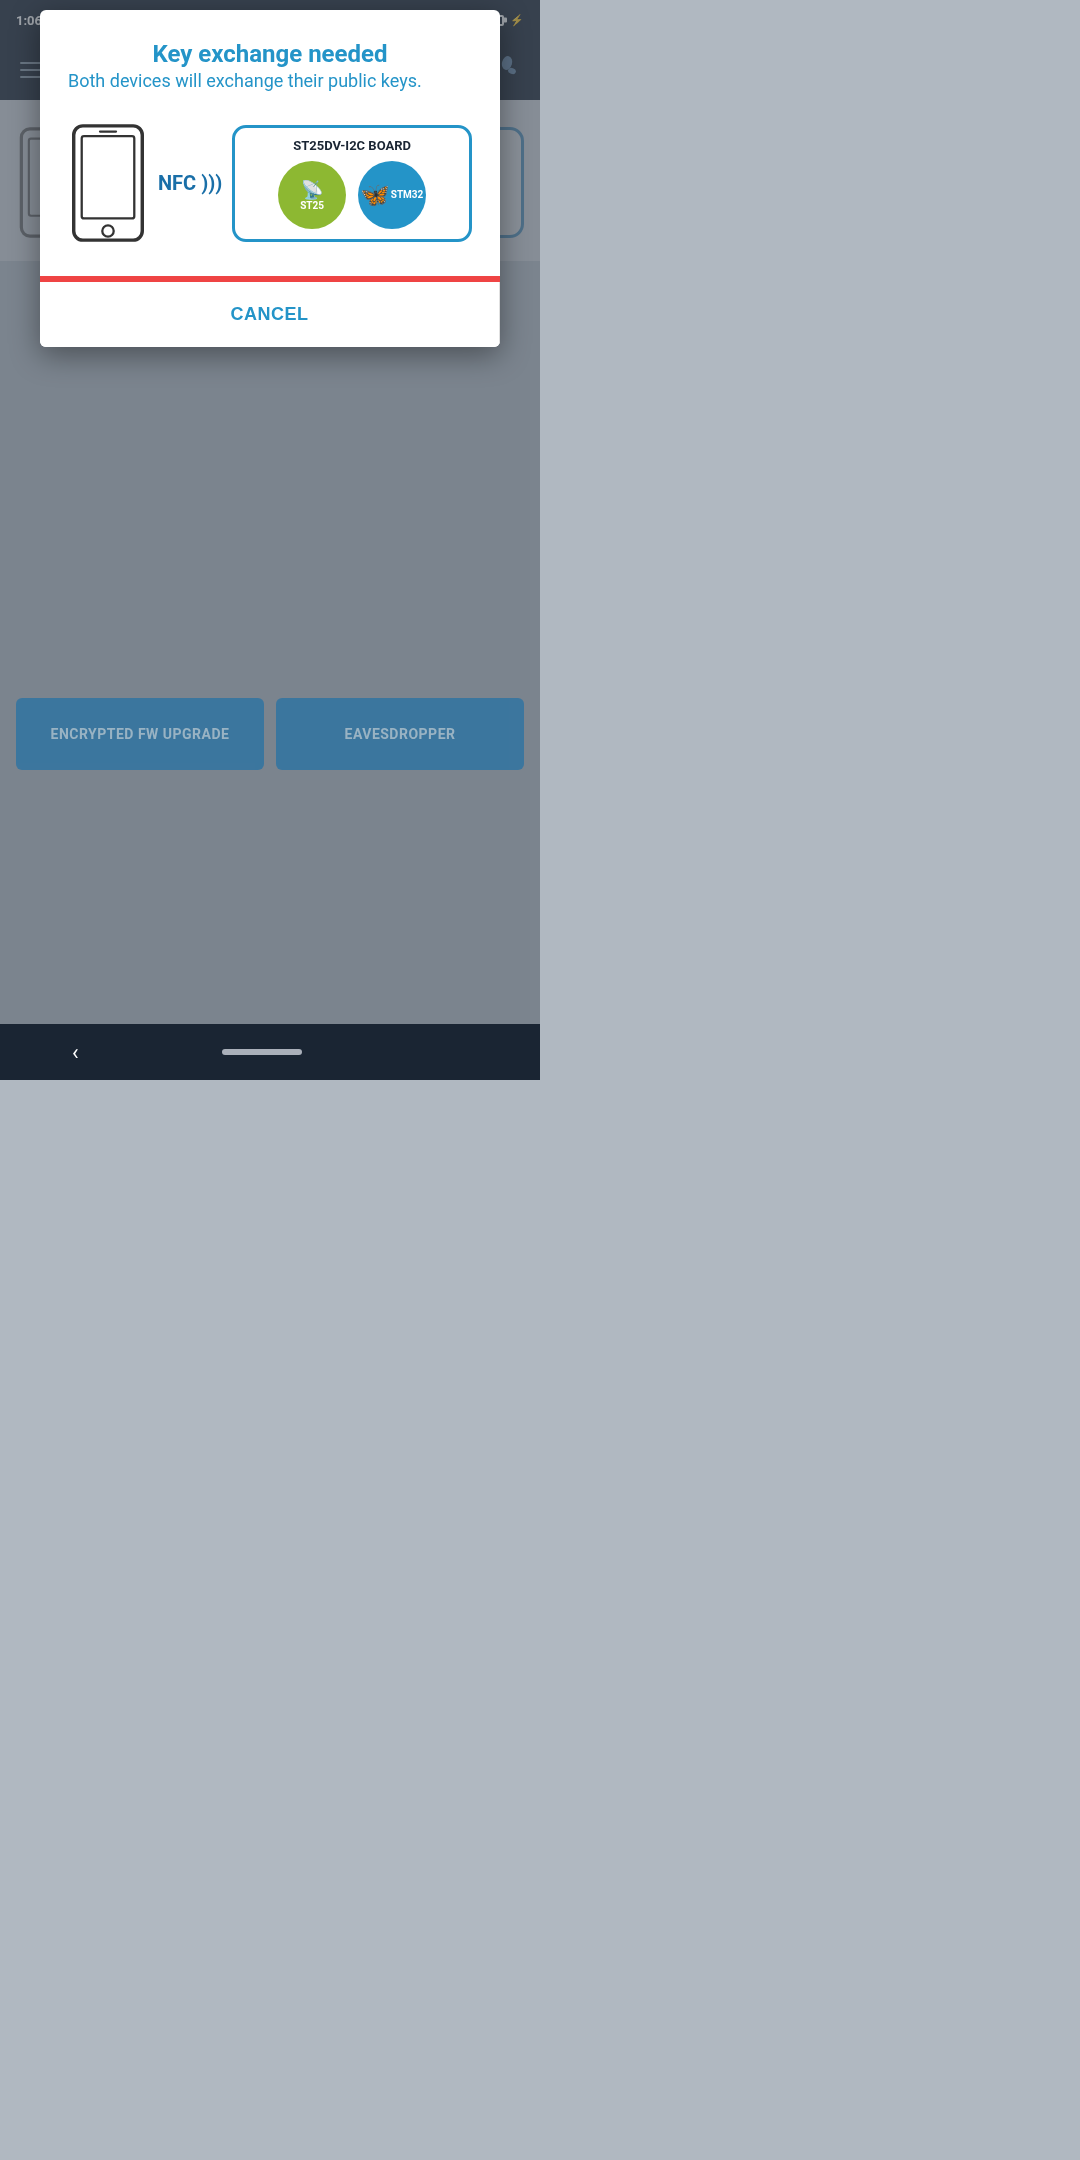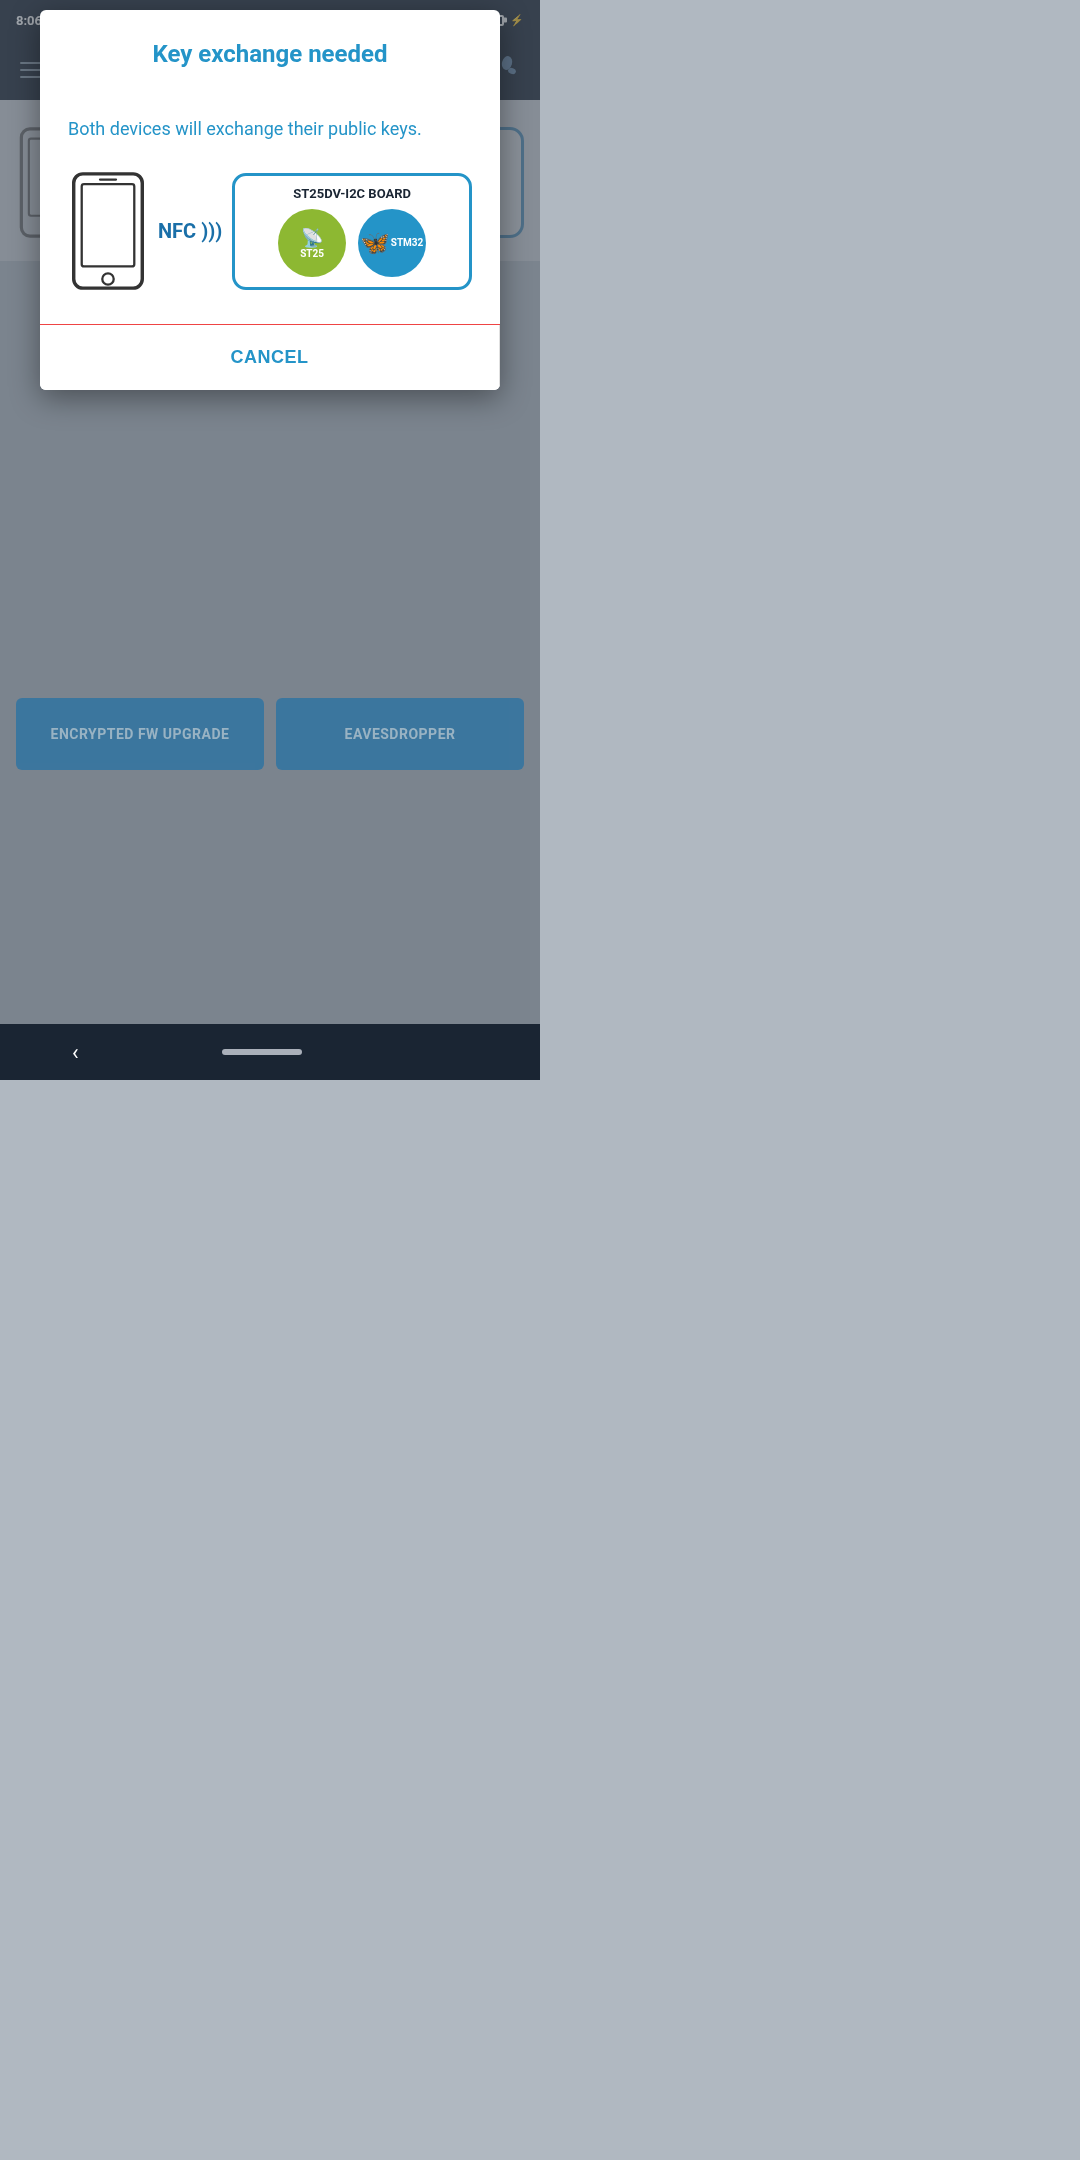--- a/index.html
+++ b/index.html
@@ -174,21 +174,20 @@
       font-size: 24px;
       font-weight: bold;
       color: #2494c8;
       text-align: center;
     }
     .modal-description {
       font-size: 18px;
       color: #2494c8;
       line-height: 1.45;
       margin-bottom: 24px;
-      margin-top: 48px;
     }
 
     
     .modal-illustration {
       display: flex;
       align-items: center;
       gap: 10px;
       margin-bottom: 8px;
     }
     .modal-phone-area {
@@ -213,21 +212,21 @@
       margin-bottom: 8px;
     }
     .modal-circles {
       display: flex;
       gap: 12px;
     }
 
     
     .modal-footer {
       display: flex;
-      border-top: 1px solid #ef4444;
+      border-top: 6px solid #ef4444;
       gap: 44px;
     }
     .modal-btn {
       flex: 1;
       padding: 22px 10px;
       background: white;
       border: none;
       font-size: 18px;
       font-weight: bold;
       color: #2494c8;
@@ -290,21 +289,21 @@
       font-size: 10px;
       color: white;
       font-weight: bold;
     }
   </style>
 </head>
 <body>
 
 <div class="status-bar">
   <div class="status-bar-left">
-    <span>8:06</span>
+    <span>1:06</span>
     <span style="font-size:14px;">🖼</span>
     <span style="font-size:14px;">🏴</span>
     <span style="font-size:14px;">✉</span>
     <span style="font-size:13px;">⊕</span>
     <span style="font-size:18px; line-height:1;">•</span>
   </div>
   <div class="status-bar-right">
     <div class="battery-icon">
       <div class="battery-fill"></div>
     </div>

